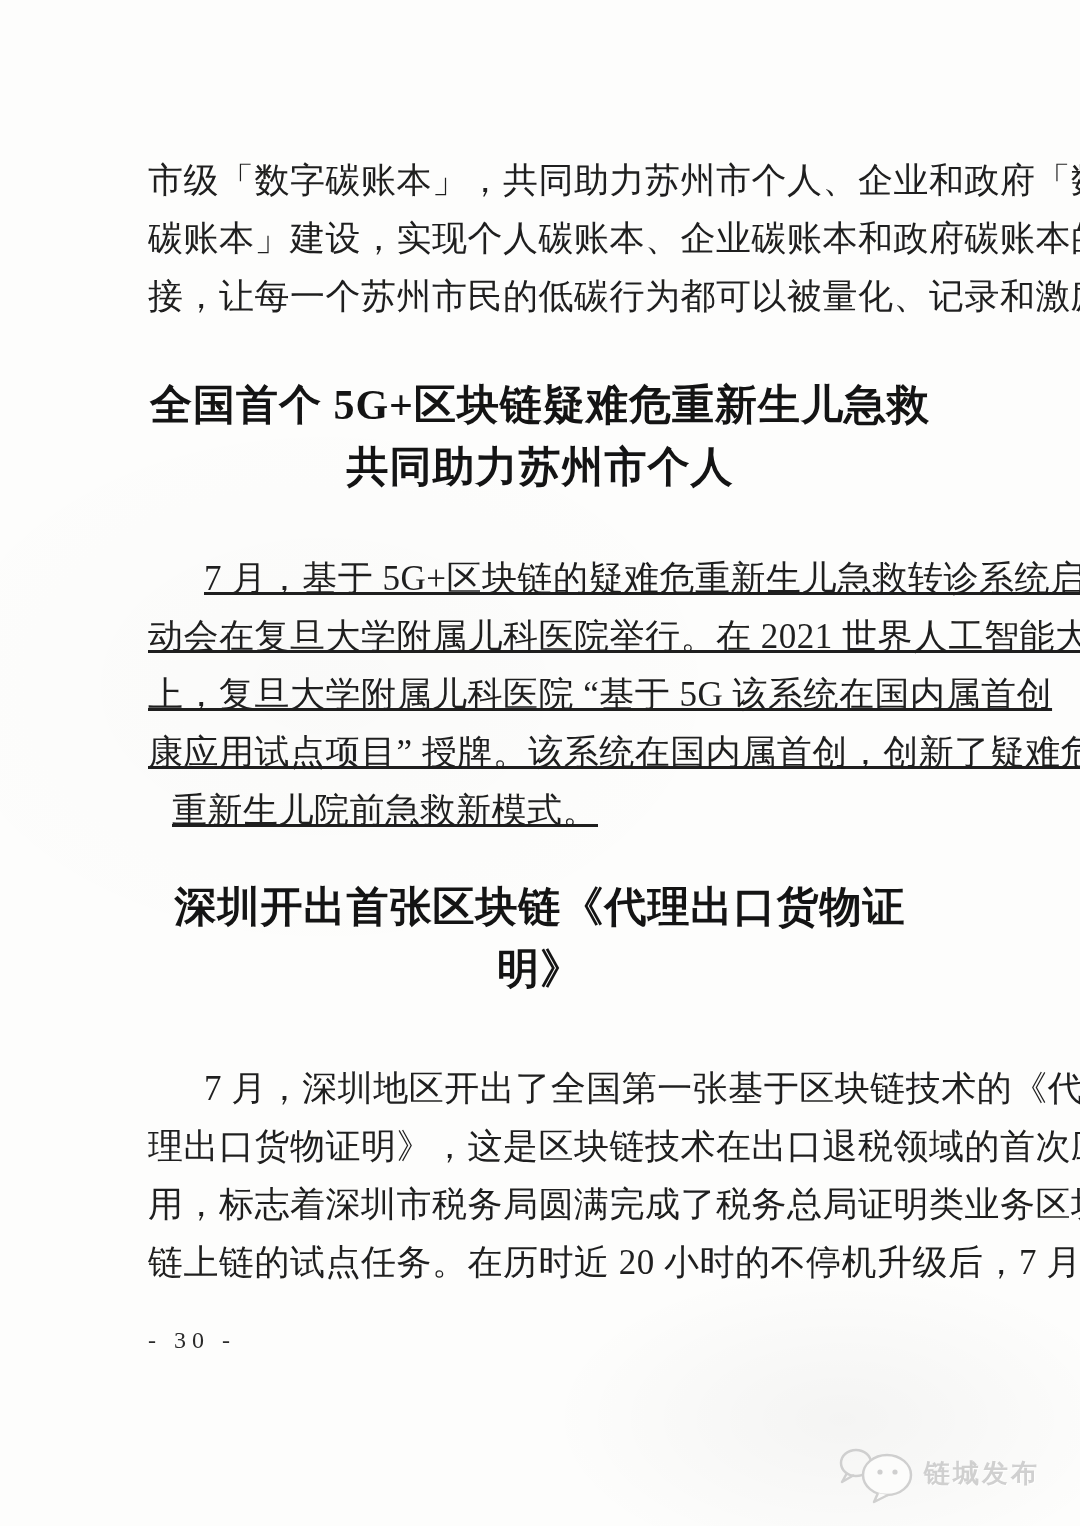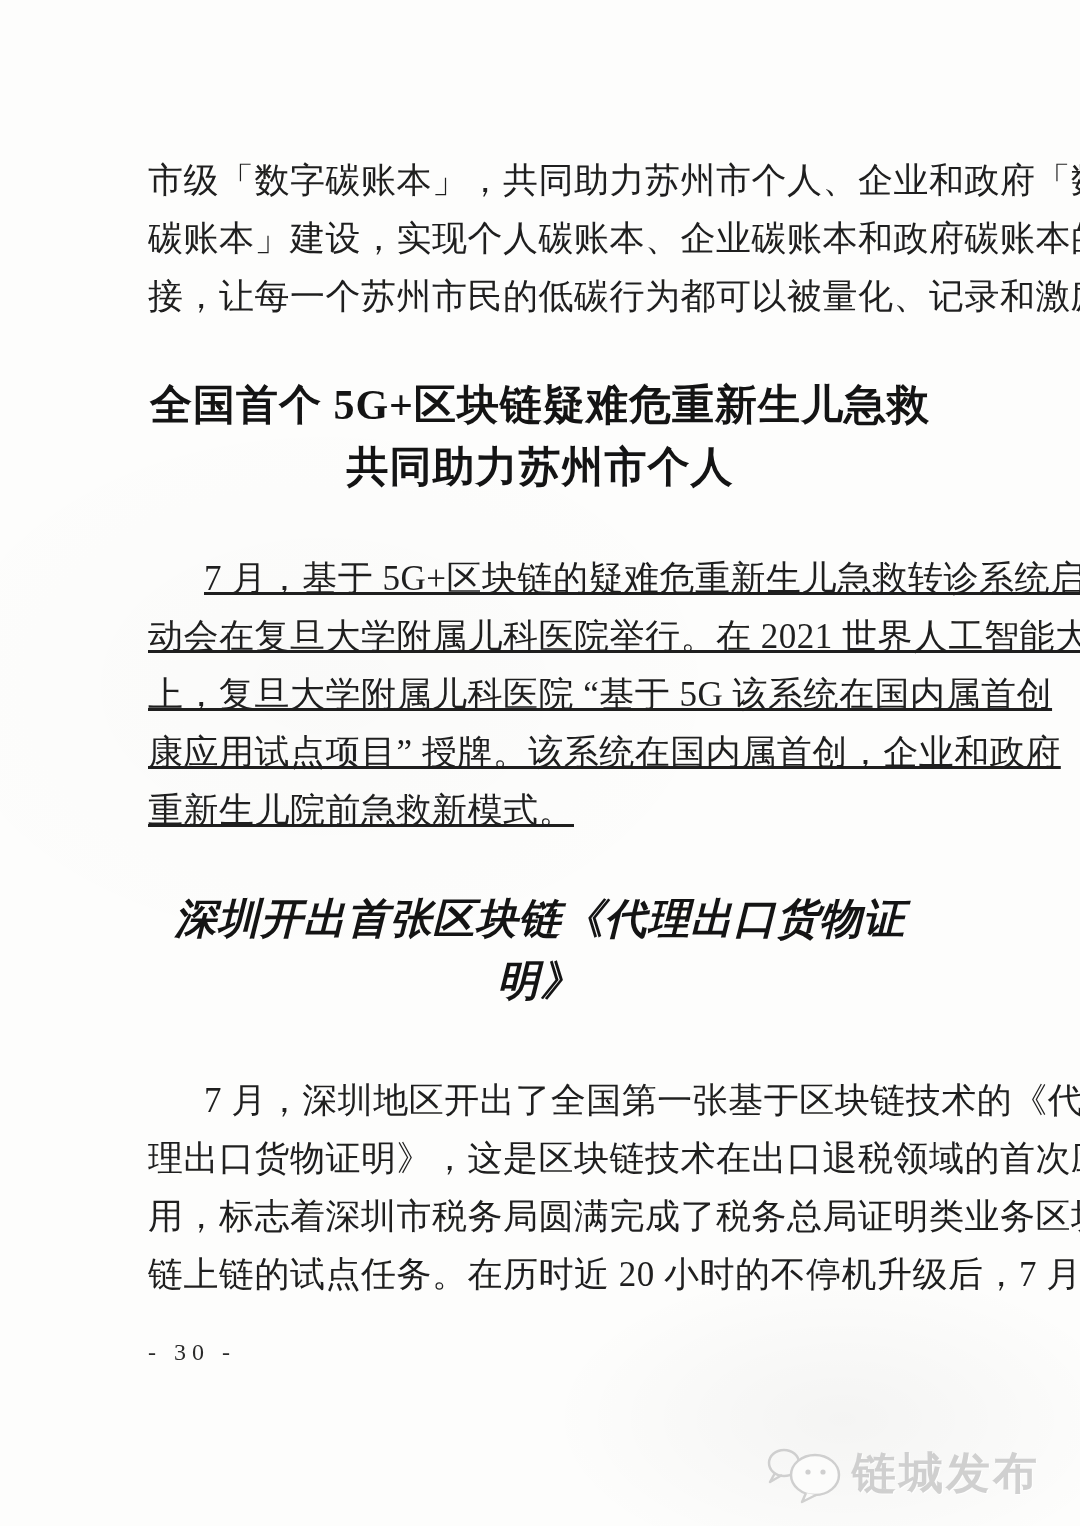--- a/index.html
+++ b/index.html
@@ -28,57 +28,58 @@
     font-size: 35px;
     line-height: 58px;
     white-space: nowrap;
     text-align: justify;
     text-align-last: justify;
     text-justify: inter-character;
     letter-spacing: 0.5px;
   }
   .para .line.short {
     text-align-last: left;
+    margin-left: 24px;
   }
   .para .line.indent {
     text-indent: 56px;
   }
   .p1 { margin-top: 152px; }
   .p2 { margin-top: 52px; text-decoration: underline; }
   .p3 { margin-top: 60px; }
   .heading {
     font-weight: bold;
     font-size: 42px;
     line-height: 62px;
     text-align: center;
     color: #141414;
     letter-spacing: 1px;
   }
   .h1 { margin-top: 48px; }
-  .h2 { margin-top: 48px; font-style: italic; }
+  .h2 { margin-top: 36px; }
   .page-number {
     margin-top: 28px;
     font-size: 24px;
     line-height: 40px;
     letter-spacing: 6px;
     color: #2a2a2a;
   }
   .watermark {
     position: absolute;
     right: 40px;
     bottom: 22px;
     display: flex;
     align-items: center;
     gap: 6px;
     color: #c9c9c9;
     text-shadow: 1px 1px 0 #ffffff;
     font-family: "Liberation Sans", "DejaVu Sans", sans-serif;
   }
   .watermark .wm-label {
-    font-size: 44px;
+    font-size: 26px;
     letter-spacing: 3px;
     font-weight: bold;
     opacity: 0.85;
   }
   .watermark svg {
     display: block;
     opacity: 0.85;
   }
 </style>
 </head>
@@ -95,21 +96,21 @@
 
     <div class="heading h1">
       <div class="hline">全国首个 5G+区块链疑难危重新生儿急救</div>
       <div class="hline">共同助力苏州市个人</div>
     </div>
 
     <section class="para p2">
       <div class="line indent">7 月，基于 5G+区块链的疑难危重新生儿急救转诊系统启</div>
       <div class="line">动会在复旦大学附属儿科医院举行。在 2021 世界人工智能大会</div>
       <div class="line">上，复旦大学附属儿科医院 “基于 5G 该系统在国内属首创</div>
-      <div class="line">康应用试点项目” 授牌。该系统在国内属首创，企业和政府</div>
+      <div class="line">康应用试点项目” 授牌。该系统在国内属首创，创新了疑难危</div>
       <div class="line short">重新生儿院前急救新模式。</div>
     </section>
 
     <div class="heading h2">
       <div class="hline">深圳开出首张区块链《代理出口货物证明》</div>
     </div>
 
     <section class="para p3">
       <div class="line indent">7 月，深圳地区开出了全国第一张基于区块链技术的《代</div>
       <div class="line">理出口货物证明》，这是区块链技术在出口退税领域的首次应</div>

